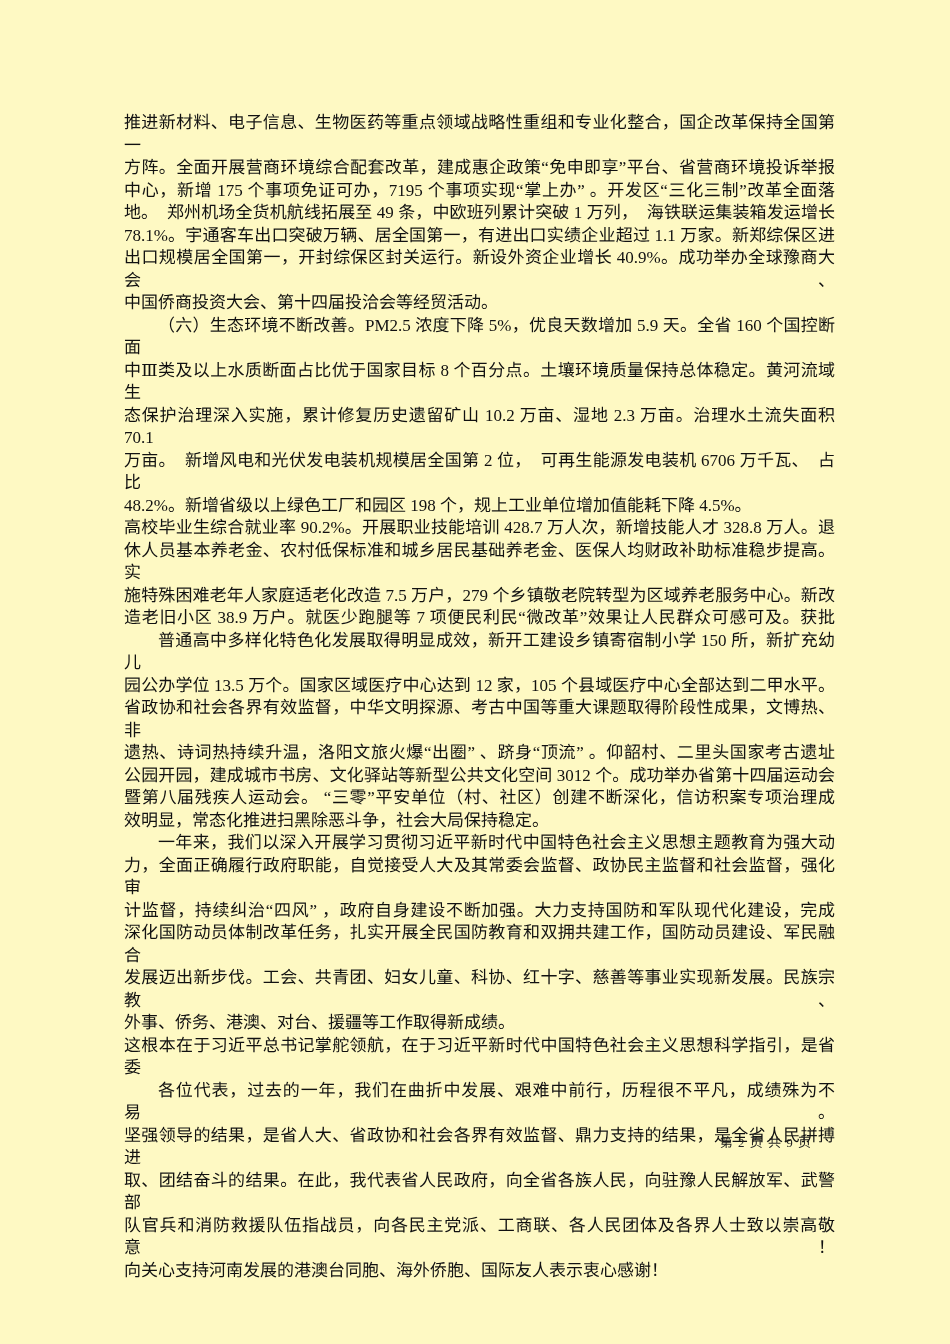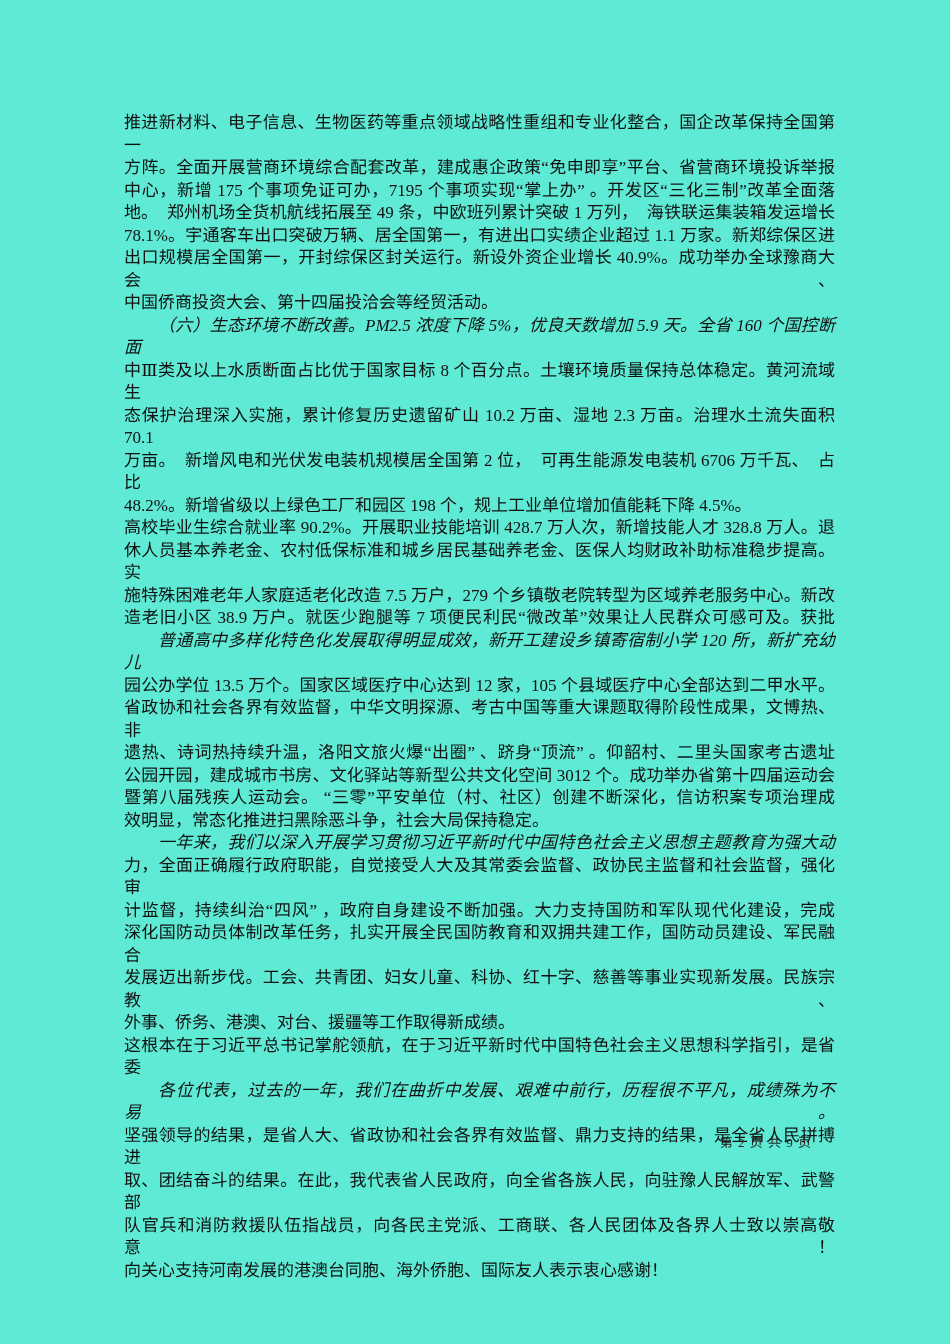--- a/index.html
+++ b/index.html
@@ -9,41 +9,40 @@
     height: 1344px;
     position: relative;
     overflow: hidden;
     font-family: "Liberation Serif", "DejaVu Serif", serif;
     color: #000000;
   }
   .page {
     position: absolute;
     left: 0; top: 0;
     width: 950px; height: 1344px;
-    background: #5eead4;
+    background: #fef9c3;
   }
   .doc-body {
     position: absolute;
     left: 124px;
     top: 112px;
     width: 711px;
     font-size: 17px;
     line-height: 22.5px;
     color: #111111;
   }
   .line {
     text-align: justify;
     white-space: pre-wrap;
   }
   .jl {
     text-align-last: justify;
   }
   .ind {
     text-indent: 2em;
-    font-style: italic;
   }
   .page-footer {
     position: absolute;
     left: 123px;
     top: 1134px;
     width: 711px;
     text-align: right;
     padding-right: 22px;
     font-size: 13px;
     line-height: 18px;
@@ -65,21 +64,21 @@
       <div class="line">中国侨商投资大会、第十四届投洽会等经贸活动。</div>
       <div class="line jl ind">（六）生态环境不断改善。PM2.5 浓度下降 5%，优良天数增加 5.9 天。全省 160 个国控断面</div>
       <div class="line jl">中Ⅲ类及以上水质断面占比优于国家目标 8 个百分点。土壤环境质量保持总体稳定。黄河流域生</div>
       <div class="line jl">态保护治理深入实施，累计修复历史遗留矿山 10.2 万亩、湿地 2.3 万亩。治理水土流失面积 70.1</div>
       <div class="line jl">万亩。  新增风电和光伏发电装机规模居全国第 2 位，  可再生能源发电装机 6706 万千瓦、  占比</div>
       <div class="line">48.2%。新增省级以上绿色工厂和园区 198 个，规上工业单位增加值能耗下降 4.5%。</div>
       <div class="line jl">高校毕业生综合就业率 90.2%。开展职业技能培训 428.7 万人次，新增技能人才 328.8 万人。退</div>
       <div class="line jl">休人员基本养老金、农村低保标准和城乡居民基础养老金、医保人均财政补助标准稳步提高。实</div>
       <div class="line jl">施特殊困难老年人家庭适老化改造 7.5 万户，279 个乡镇敬老院转型为区域养老服务中心。新改</div>
       <div class="line jl">造老旧小区 38.9 万户。就医少跑腿等 7 项便民利民“微改革”效果让人民群众可感可及。获批</div>
-      <div class="line jl ind">普通高中多样化特色化发展取得明显成效，新开工建设乡镇寄宿制小学 120 所，新扩充幼儿</div>
+      <div class="line jl ind">普通高中多样化特色化发展取得明显成效，新开工建设乡镇寄宿制小学 150 所，新扩充幼儿</div>
       <div class="line jl">园公办学位 13.5 万个。国家区域医疗中心达到 12 家，105 个县域医疗中心全部达到二甲水平。</div>
       <div class="line jl">省政协和社会各界有效监督，中华文明探源、考古中国等重大课题取得阶段性成果，文博热、非</div>
       <div class="line jl">遗热、诗词热持续升温，洛阳文旅火爆“出圈” 、跻身“顶流” 。仰韶村、二里头国家考古遗址</div>
       <div class="line jl">公园开园，建成城市书房、文化驿站等新型公共文化空间 3012 个。成功举办省第十四届运动会</div>
       <div class="line jl">暨第八届残疾人运动会。 “三零”平安单位（村、社区）创建不断深化，信访积案专项治理成</div>
       <div class="line">效明显，常态化推进扫黑除恶斗争，社会大局保持稳定。</div>
       <div class="line jl ind">一年来，我们以深入开展学习贯彻习近平新时代中国特色社会主义思想主题教育为强大动</div>
       <div class="line jl">力，全面正确履行政府职能，自觉接受人大及其常委会监督、政协民主监督和社会监督，强化审</div>
       <div class="line jl">计监督，持续纠治“四风” ，政府自身建设不断加强。大力支持国防和军队现代化建设，完成</div>
       <div class="line jl">深化国防动员体制改革任务，扎实开展全民国防教育和双拥共建工作，国防动员建设、军民融合</div>

